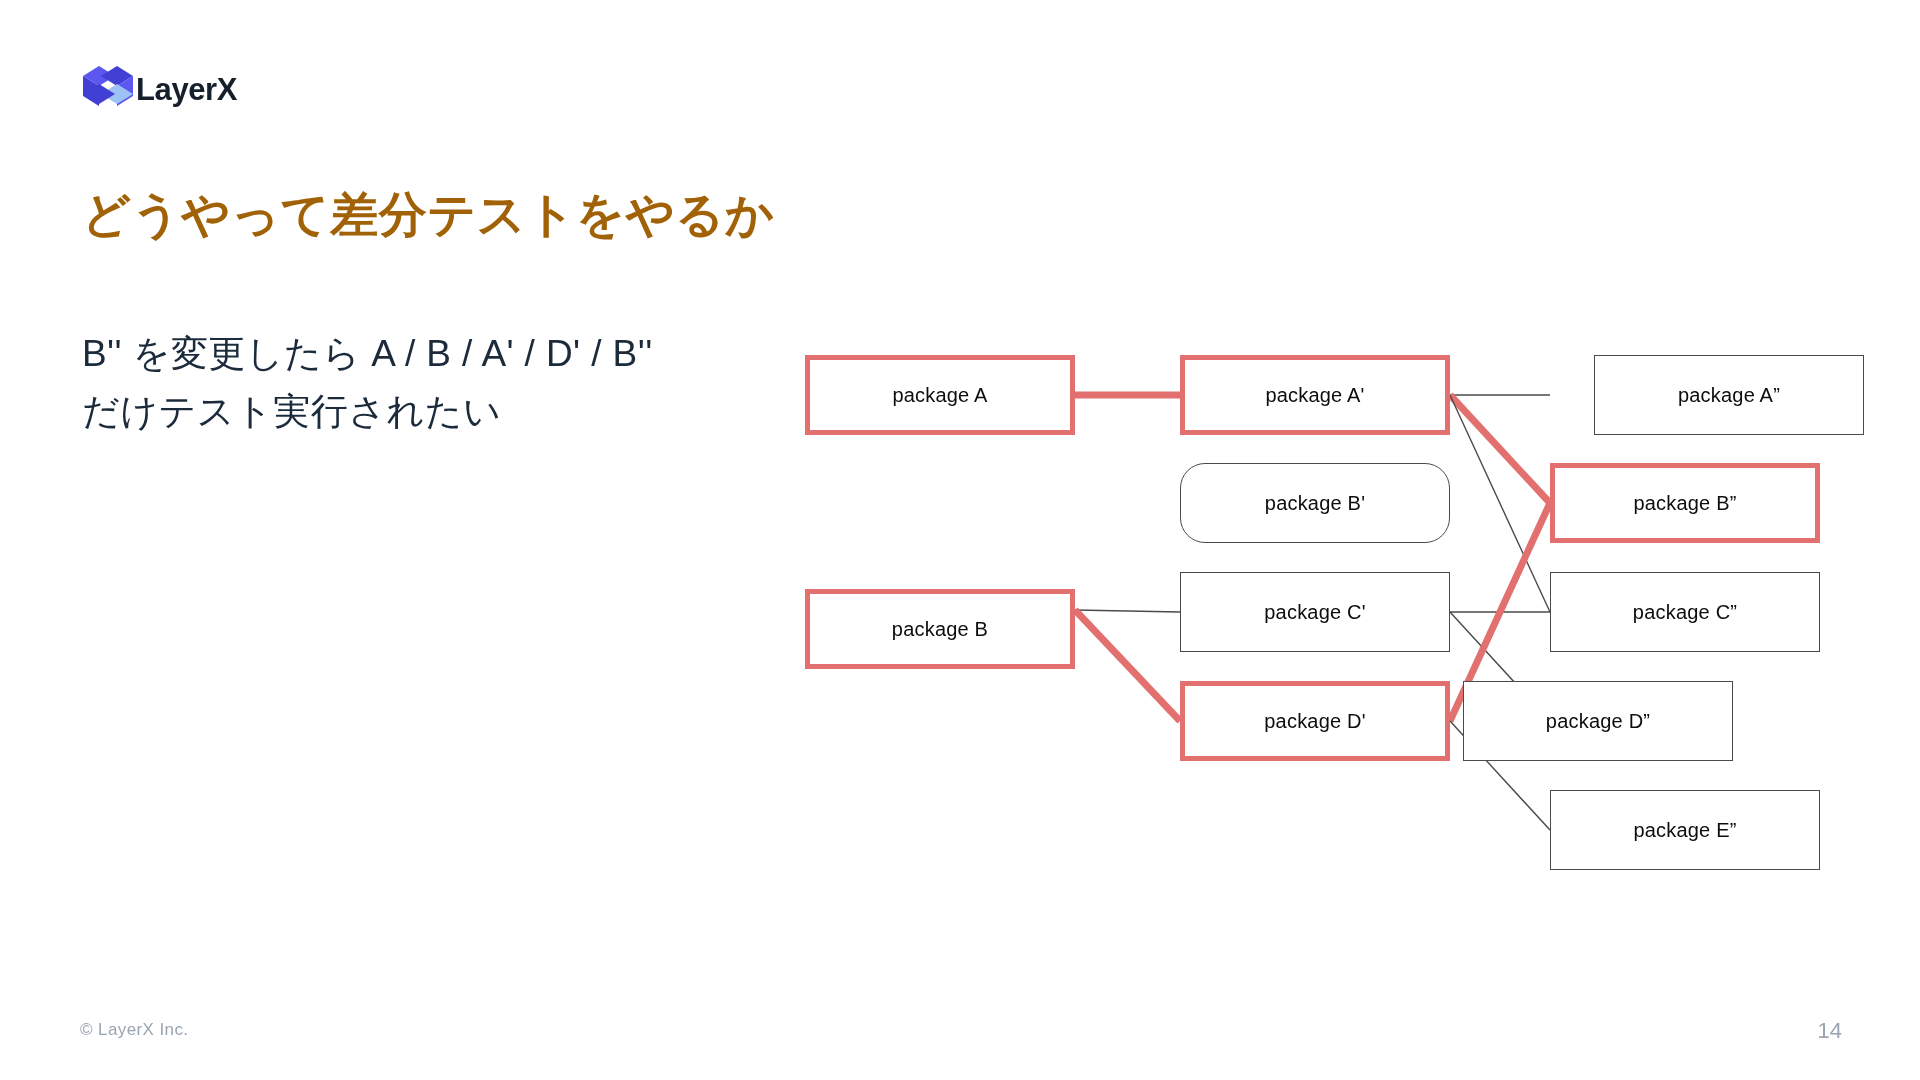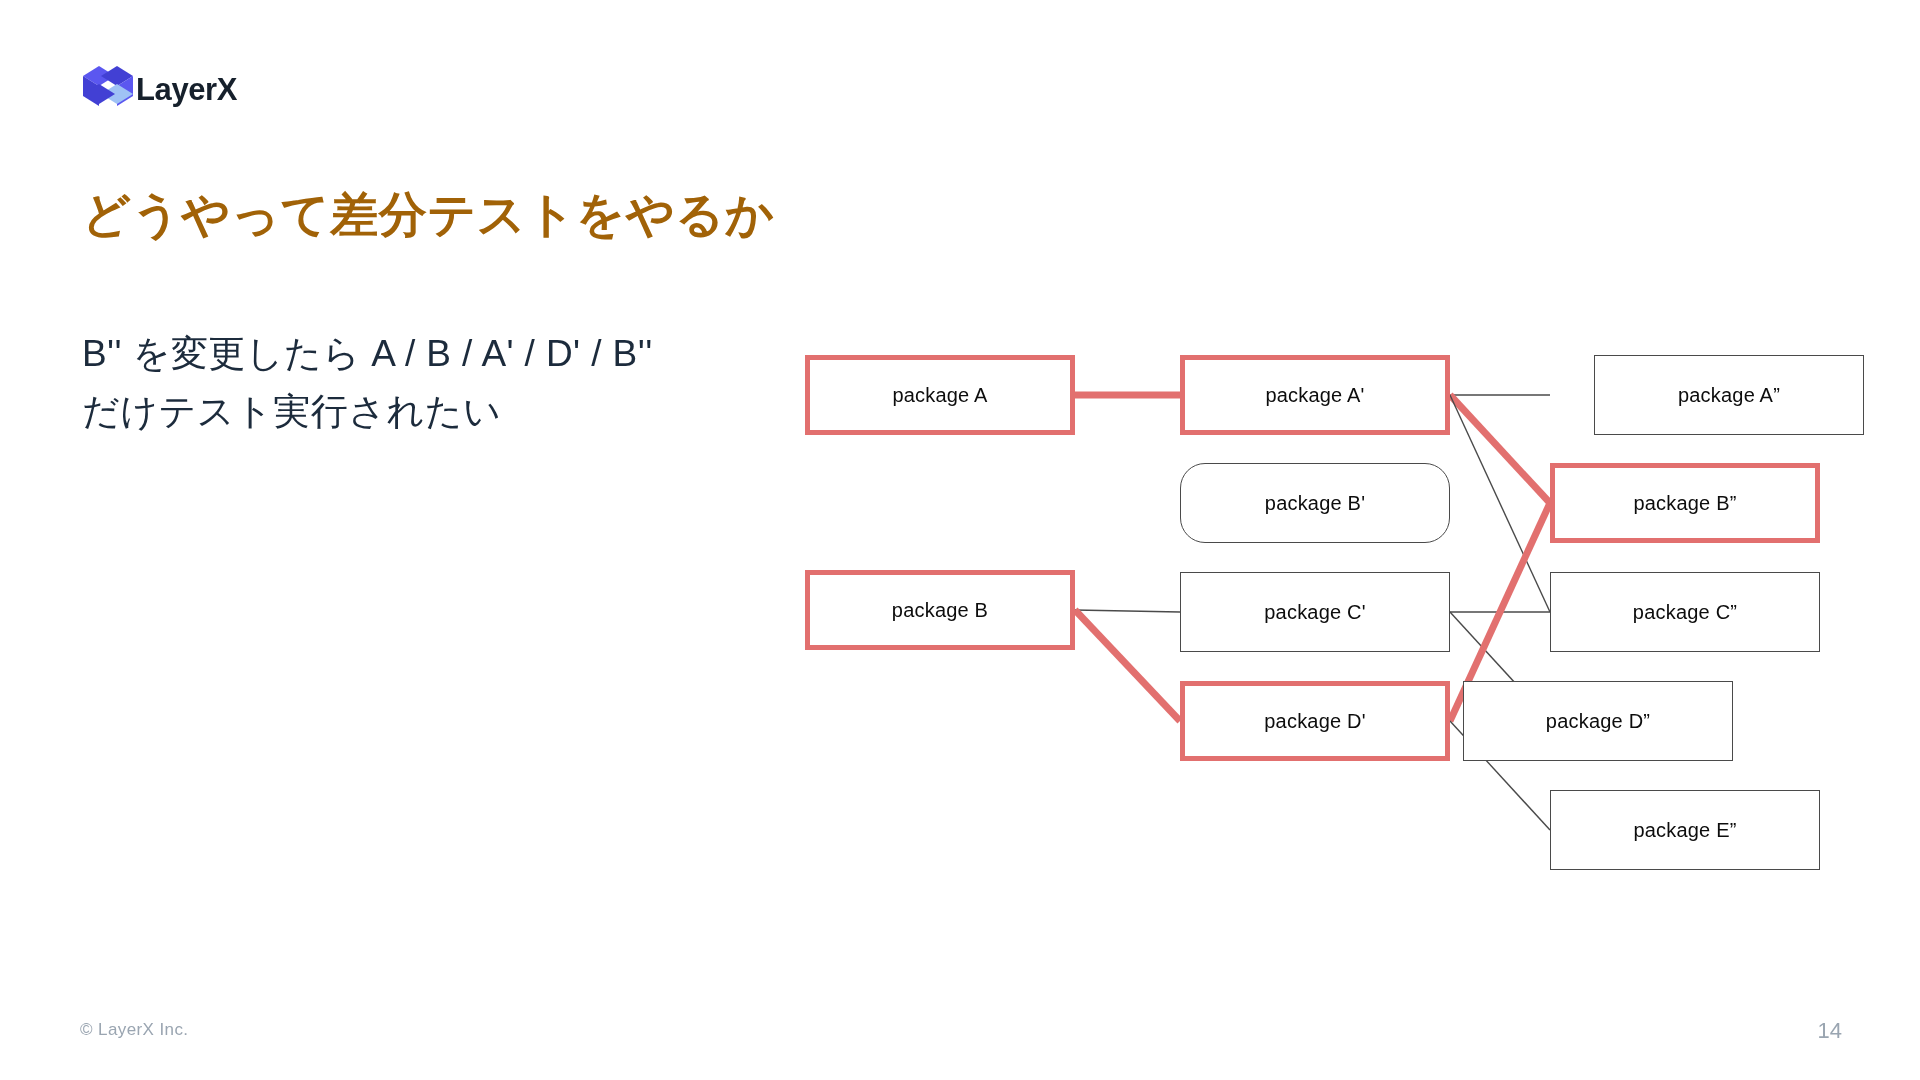--- a/index.html
+++ b/index.html
@@ -102,21 +102,21 @@
         <line x1="1075" y1="610" x2="1180" y2="721" stroke="#e2706f" stroke-width="7"></line>
         <line x1="1450" y1="612" x2="1550" y2="612" stroke="#4a4a4a" stroke-width="1.4"></line>
         <line x1="1450" y1="612" x2="1550" y2="721" stroke="#4a4a4a" stroke-width="1.4"></line>
         <line x1="1450" y1="721" x2="1550" y2="503" stroke="#e2706f" stroke-width="7"></line>
         <line x1="1450" y1="721" x2="1550" y2="830" stroke="#4a4a4a" stroke-width="1.4"></line>
       </svg>
     <div id="diagram-layer">
         <div class="pkg-box hl" style="left: 805px; top: 355px; width: 270px; height: 80px;">
           <span>package A</span>
         </div>
-        <div class="pkg-box hl" style="left: 805px; top: 570px; width: 270px; height: 80px;">
+        <div class="pkg-box hl" style="left: 805px; top: 589px; width: 270px; height: 80px;">
           <span>package B</span>
         </div>
         <div class="pkg-box hl" style="left: 1180px; top: 355px; width: 270px; height: 80px;">
           <span>package A'</span>
         </div>
         <div class="pkg-box plain" style="left: 1180px; top: 463px; width: 270px; height: 80px; border-radius: 25px;">
           <span>package B'</span>
         </div>
         <div class="pkg-box plain" style="left: 1180px; top: 572px; width: 270px; height: 80px;">
           <span>package C'</span>

